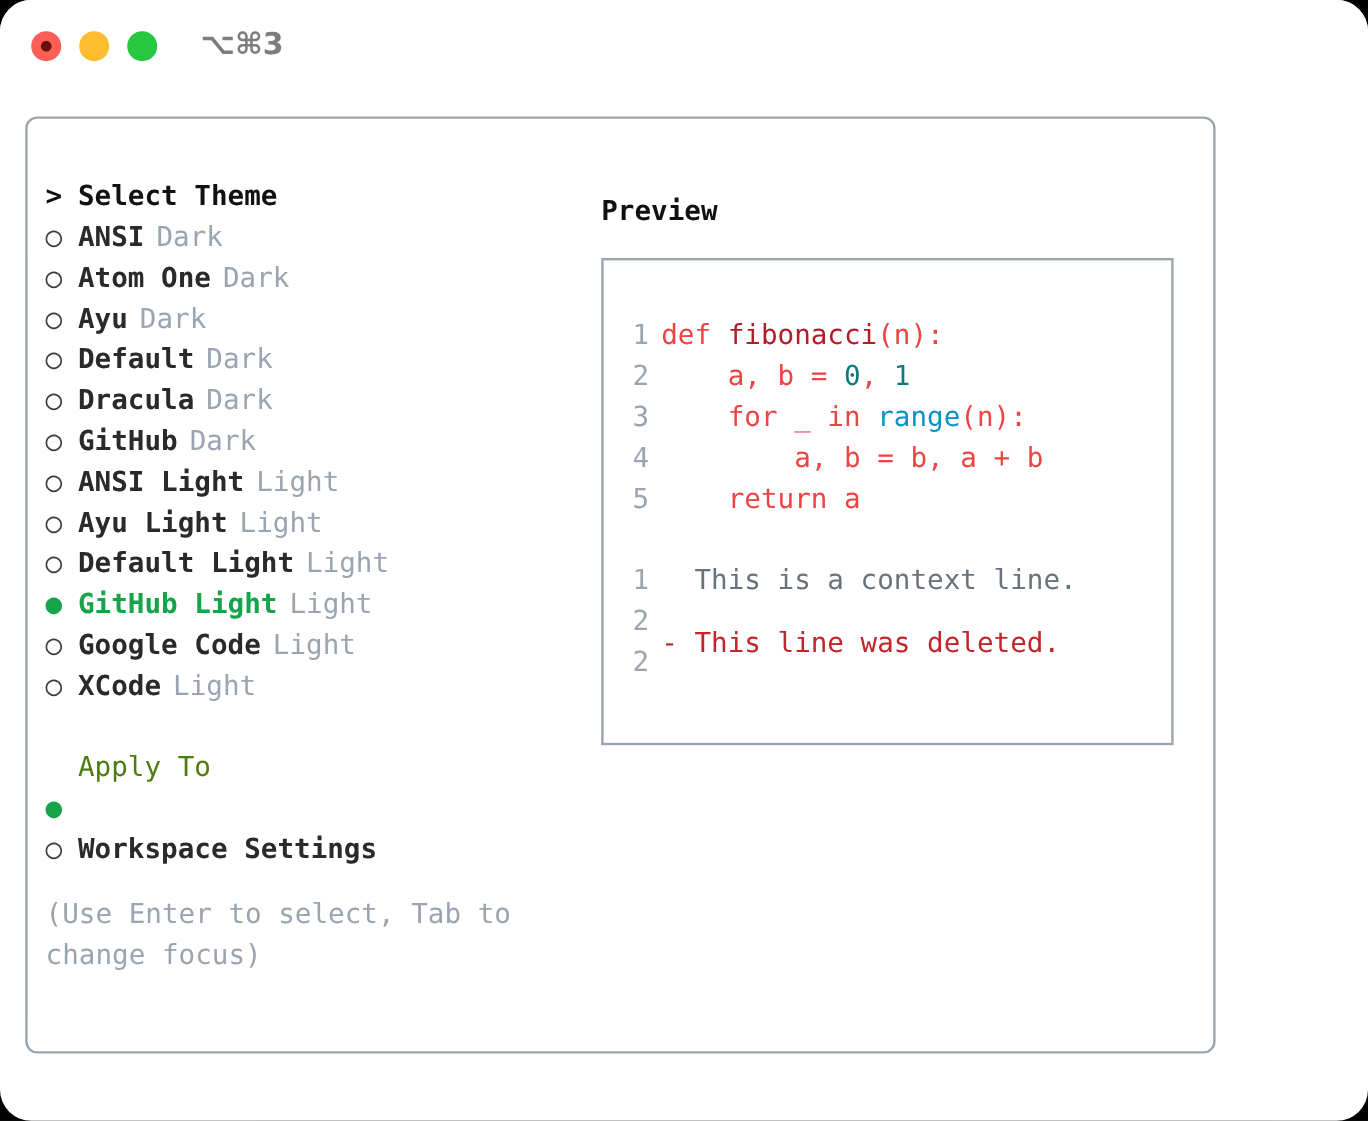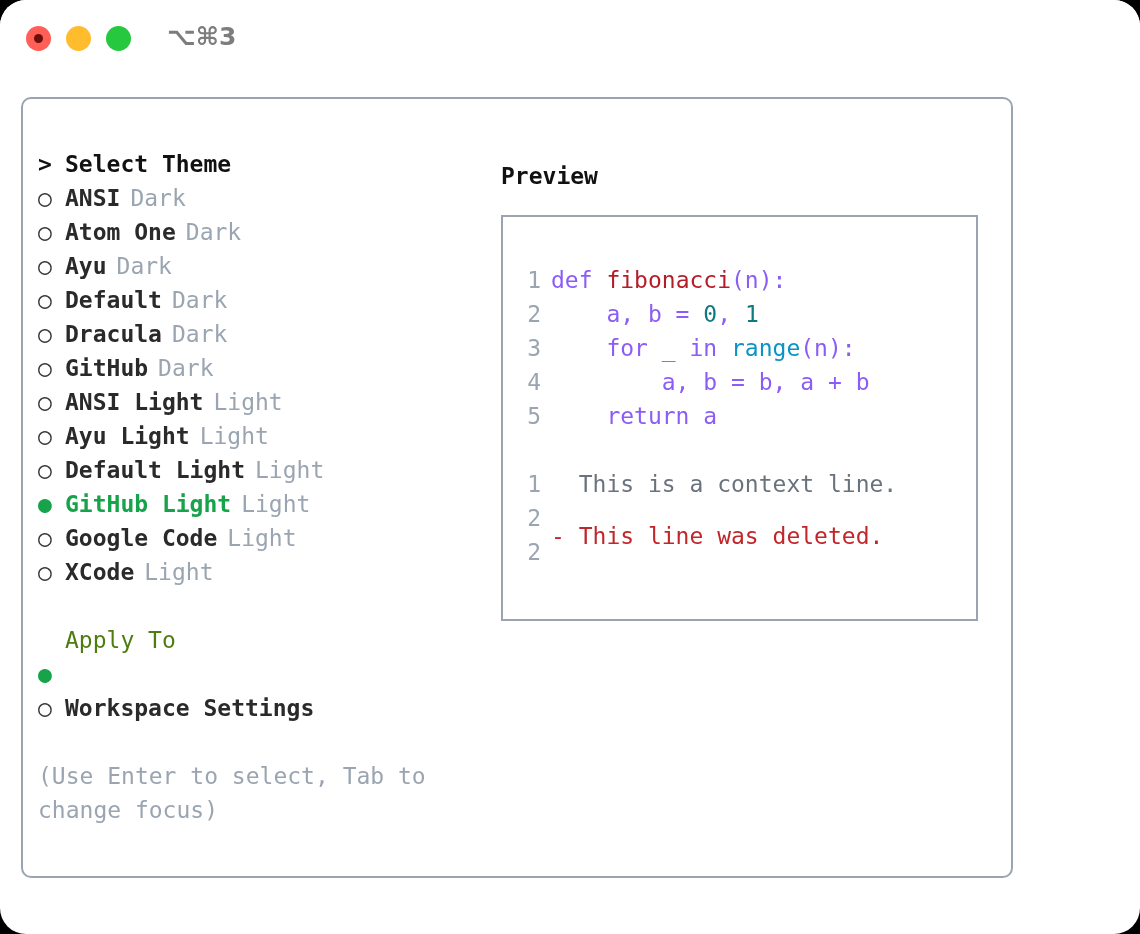--- a/index.html
+++ b/index.html
@@ -154,21 +154,21 @@
   }
   .indent-spacer {
     display: inline-block;
     width: 27px;
     flex: 0 0 27px;
   }
 
   .spacer-row { height: 34px; }
 
   .hint {
-    margin-top: 34px;
+    margin-top: 20px;
     font-size: 23px;
     line-height: 34px;
     color: #9aa5b1;
     width: 400px;
   }
 
   
   .right-col {
     position: absolute;
     left: 478px;
@@ -213,21 +213,21 @@
   .lineno {
     display: inline-block;
     width: 24px;
     flex: 0 0 24px;
     text-align: right;
     color: #9aa5b1;
     margin-right: 10px;
   }
   .code-text { white-space: pre; }
 
-  .tok-plain   { color: #8b5cf6; }
+  .tok-plain   { color: #ef4444; }
   .tok-func    { color: #b31d28; }
   .tok-num     { color: #0d7a80; }
   .tok-builtin { color: #0a93c4; }
 
   .diff-gap { height: 34px; }
   .diff-context { color: #6a737d; }
   .diff-del     { color: #c0262a; margin-top: 35px; }
   .diff-add     { color: #14c414; }
 </style>
 </head>

